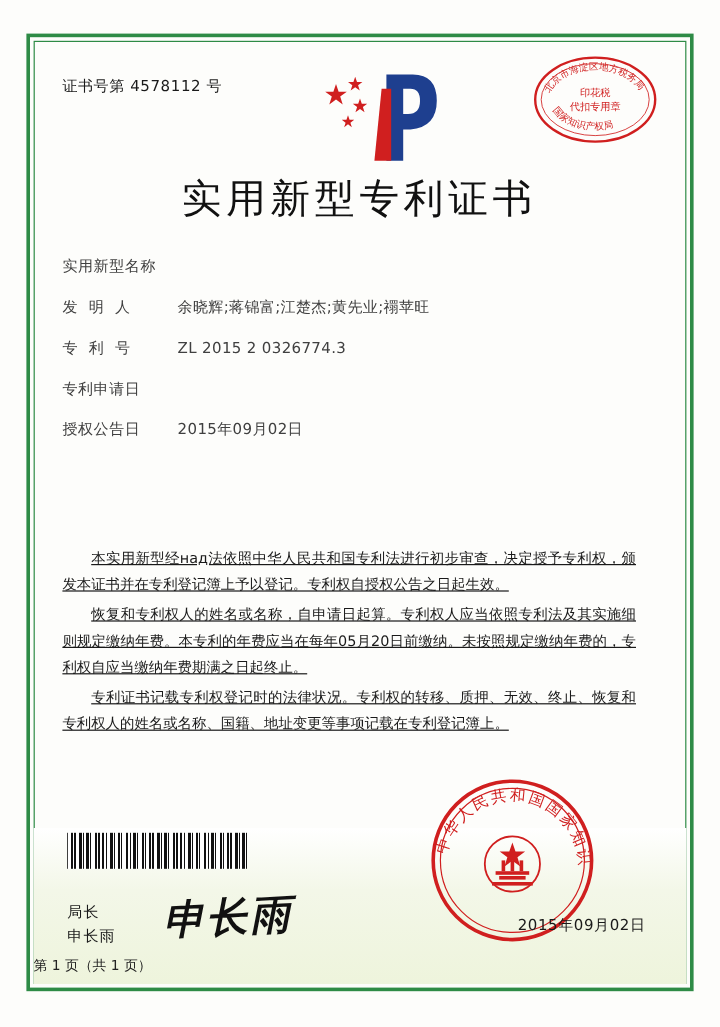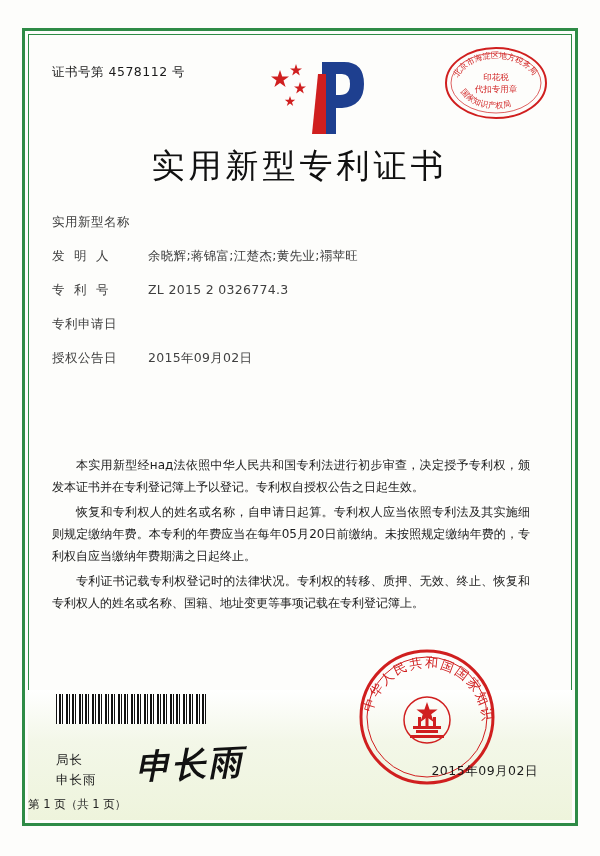--- a/index.html
+++ b/index.html
@@ -116,20 +116,21 @@
     right: 26px;
     font-size: 12px;
     line-height: 22px;
     font-family: "DejaVu Sans", sans-serif;
     text-align: justify;
     color: #1a1a1a;
   }
   .paras p {
     margin: 0 16px 3px 0;
     text-indent: 24px;
+    text-decoration: underline;
   }
 
   
   .bottom-band {
     position: absolute;
     left: 0;
     right: 0;
     bottom: 0;
     height: 130px;
     background: linear-gradient(to bottom, #ffffff 0%, #f3f7e8 40%, #eef4dc 100%);

